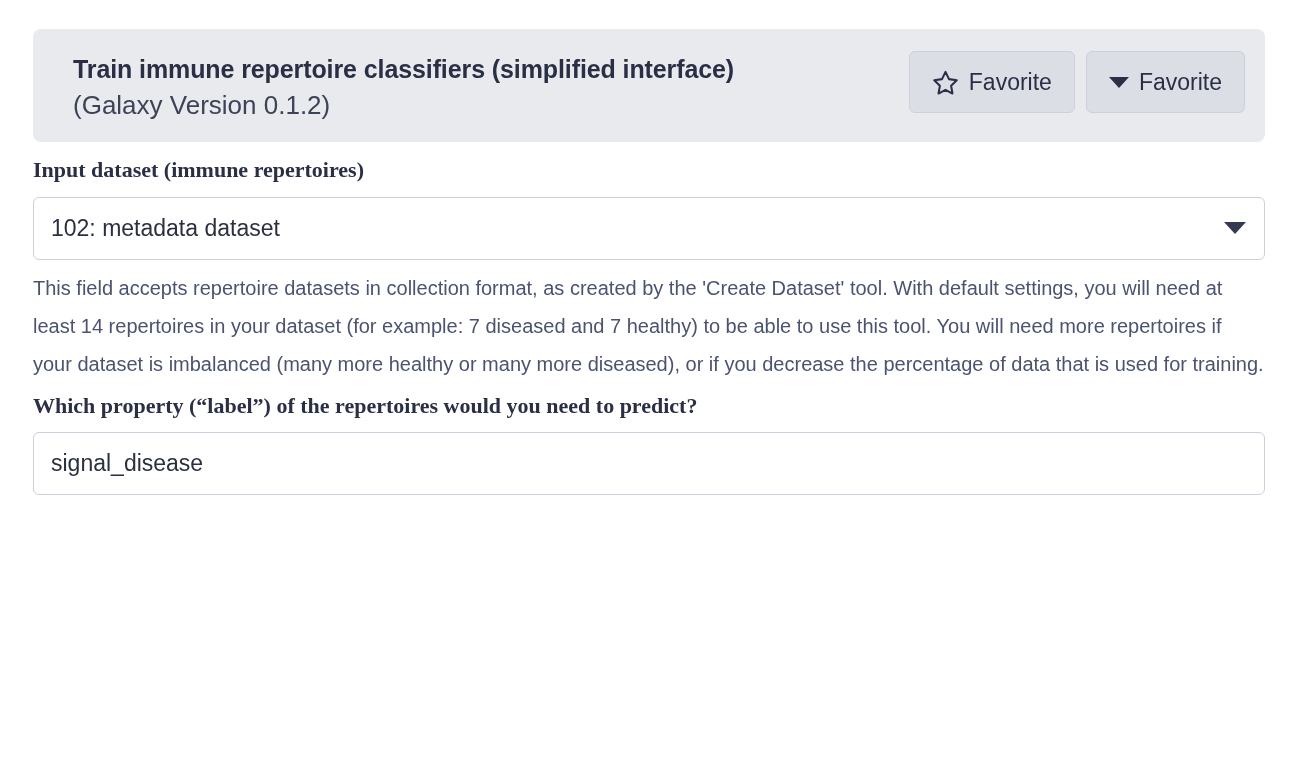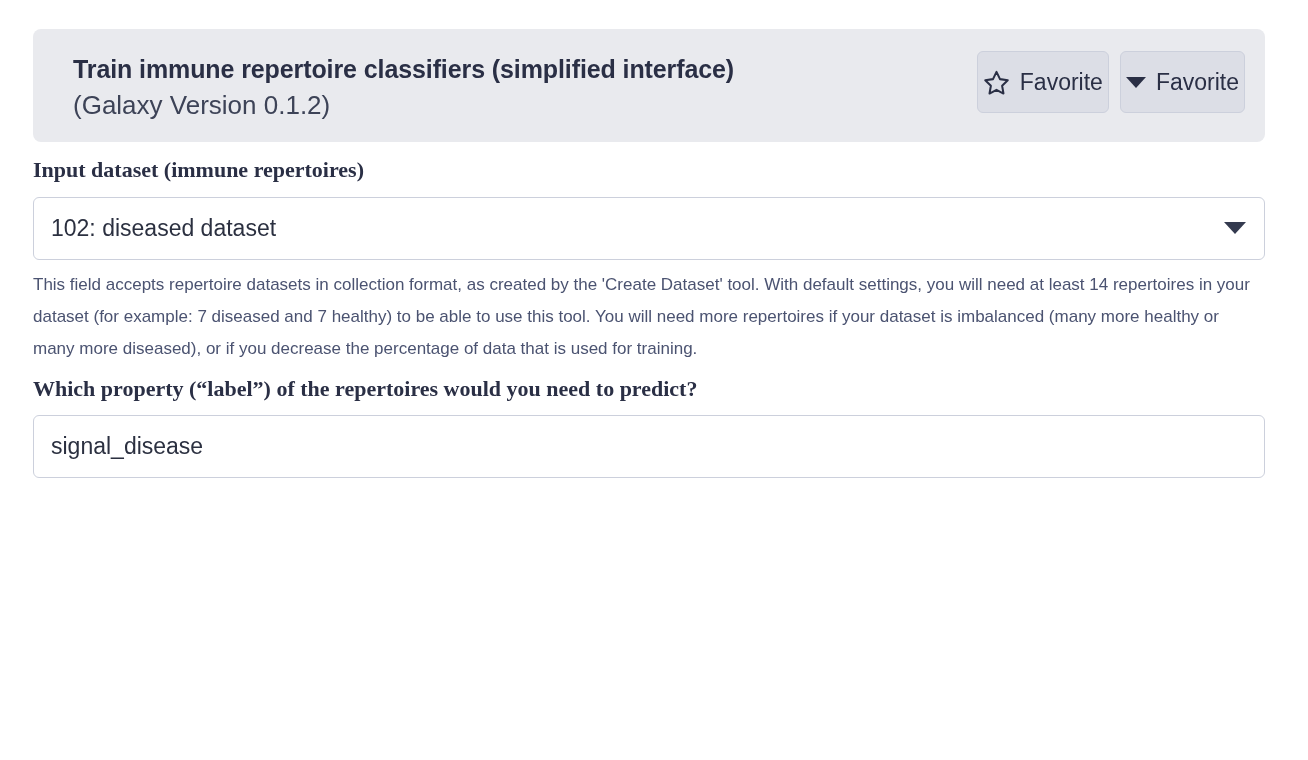--- a/index.html
+++ b/index.html
@@ -67,21 +67,21 @@
     align-items: center;
     justify-content: center;
     gap: 10px;
     background: #dcdee6;
     border: 1px solid #ccd0dc;
     border-radius: 6px;
     color: #2a2f45;
     font-size: 23px;
     font-family: "Liberation Sans", sans-serif;
     height: 62px;
-    padding: 0 5px;
+    padding: 0 22px;
     cursor: pointer;
     white-space: nowrap;
     line-height: 1;
   }
   .hdr-btn .label { display: inline-block; }
 
   .star-icon { display: inline-block; width: 27px; height: 27px; }
   .caret-icon {
     display: inline-block;
     width: 0; height: 0;
@@ -130,21 +130,21 @@
   .select-caret {
     flex: 0 0 auto;
     width: 0; height: 0;
     border-left: 11px solid transparent;
     border-right: 11px solid transparent;
     border-top: 12px solid #343a4f;
     margin-left: 12px;
   }
 
   .help-text {
-    font-size: 17px;
+    font-size: 20px;
     color: #4b5371;
     line-height: 1.9;
     margin: 9px 0 0 0;
     max-width: 1240px;
   }
 
   .gap-after-help { margin-bottom: 9px; }
 </style>
 </head>
 <body>
@@ -173,21 +173,21 @@
       </button>
     </div>
   </div>
 
   <div class="form-area">
 
     <div class="field">
       <div class="field-label">Input dataset (immune repertoires)</div>
 
       <div class="select-control">
-        <span class="value">102: diseased dataset</span>
+        <span class="value">102: metadata dataset</span>
         <span class="select-caret"></span>
       </div>
 
       <p class="help-text gap-after-help">This field accepts repertoire datasets in collection format, as created by the 'Create Dataset' tool. With default settings, you will need at least 14 repertoires in your dataset (for example: 7 diseased and 7 healthy) to be able to use this tool. You will need more repertoires if your dataset is imbalanced (many more healthy or many more diseased), or if you decrease the percentage of data that is used for training.</p>
     </div>
 
     <div class="field">
       <div class="field-label">Which property (“label”) of the repertoires would you need to predict?</div>
 
       <div class="text-control">

